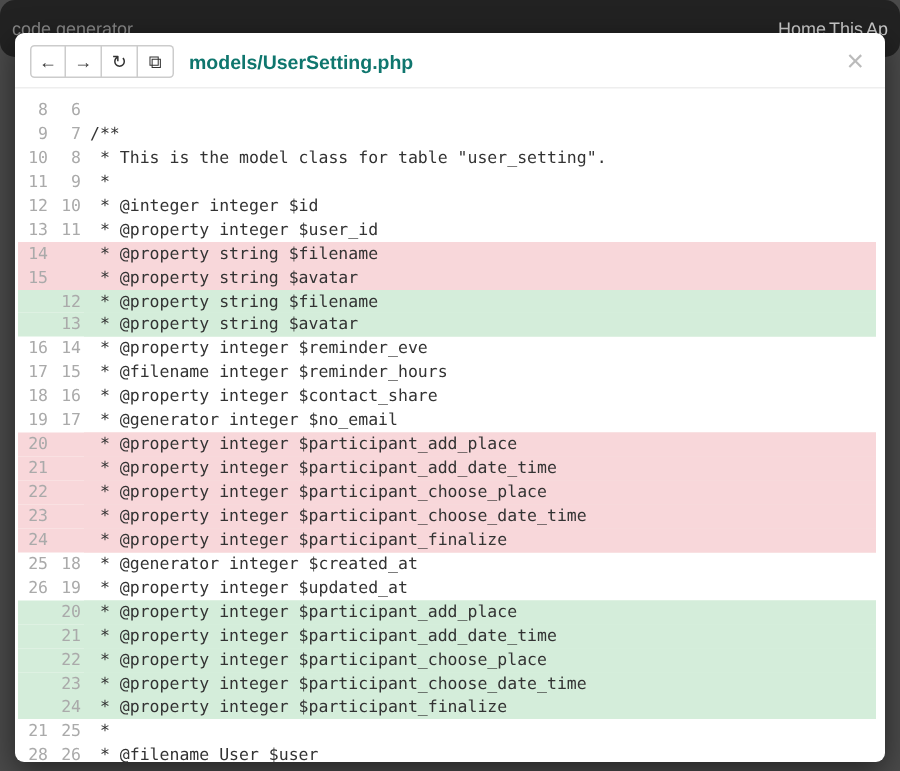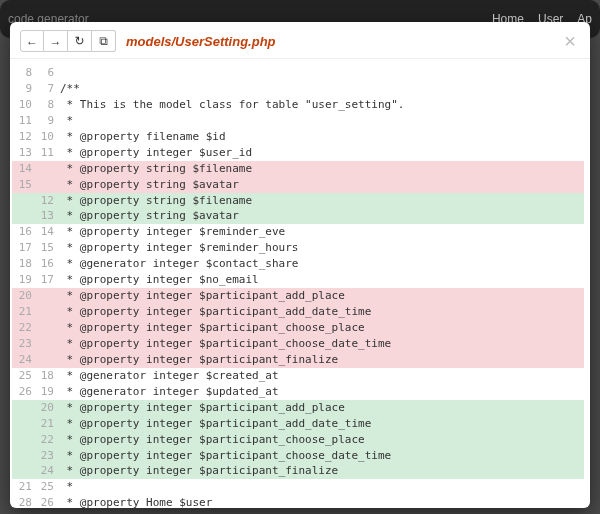--- a/index.html
+++ b/index.html
@@ -18,21 +18,21 @@
     color: #aaa;
     height: 38px;
     display: flex;
     align-items: center;
     padding: 0 8px;
     font-size: 12px;
     justify-content: space-between;
     border-radius: 10px;
   }
   .topbar .brand { color: #888; }
-  .topbar .links { display: flex; gap: 14px; color: #ccc; }
+  .topbar .links { display: flex; gap: 2px; color: #ccc; }
   .topbar .links span { }
   .modal {
     position: absolute;
     left: 10px; right: 10px; top: 22px; bottom: 6px;
     background: #fff;
     border-radius: 6px;
     box-shadow: 0 6px 20px rgba(0,0,0,0.5);
     display: flex;
     flex-direction: column;
   }
@@ -49,21 +49,21 @@
     width: 24px; height: 22px;
     display: flex; align-items: center; justify-content: center;
     font-size: 12px;
     cursor: pointer;
     padding: 0;
     color: #333;
   }
   .navbtns button:first-child { border-radius: 3px 0 0 3px; }
   .navbtns button + button { border-left: none; }
   .navbtns button:last-child { border-radius: 0 3px 3px 0; }
-  .filepath { font-weight: 600; margin-left: 10px; font-size: 13px; color: #c2410c; font-style: italic; }
+  .filepath { font-weight: 600; margin-left: 10px; font-size: 13px; color: #0f766e; }
   .close {
     margin-left: auto;
     color: #bbb;
     font-size: 20px;
     line-height: 1;
     cursor: pointer;
     padding: 0 4px;
   }
   .diff-wrap {
     flex: 1;
@@ -85,59 +85,59 @@
   .add .code { background: #d4edda; }
   .ctx { }
 </style>
 </head>
 <body>
 
 <div class="topbar">
   <span class="brand">code generator</span>
   <div class="links">
     <span>Home</span>
-    <span>User</span>
+    <span>This</span>
     <span>Ap</span>
   </div>
 </div>
 
 <div class="modal">
   <div class="modal-header">
     <div class="navbtns">
       <button>←</button>
       <button>→</button>
       <button>↻</button>
       <button>⧉</button>
     </div>
     <span class="filepath">models/UserSetting.php</span>
     <span class="close">×</span>
   </div>
   <div class="diff-wrap" id="diff-container">
       <div class="diff-line ctx"><span class="ln">8</span><span class="ln">6</span><span class="code"></span></div>
       <div class="diff-line ctx"><span class="ln">9</span><span class="ln">7</span><span class="code">/**</span></div>
       <div class="diff-line ctx"><span class="ln">10</span><span class="ln">8</span><span class="code"> * This is the model class for table "user_setting".</span></div>
       <div class="diff-line ctx"><span class="ln">11</span><span class="ln">9</span><span class="code"> *</span></div>
-      <div class="diff-line ctx"><span class="ln">12</span><span class="ln">10</span><span class="code"> * @property filename $id</span></div>
+      <div class="diff-line ctx"><span class="ln">12</span><span class="ln">10</span><span class="code"> * @integer integer $id</span></div>
       <div class="diff-line ctx"><span class="ln">13</span><span class="ln">11</span><span class="code"> * @property integer $user_id</span></div>
       <div class="diff-line del"><span class="ln">14</span><span class="ln"></span><span class="code"> * @property string $filename</span></div>
       <div class="diff-line del"><span class="ln">15</span><span class="ln"></span><span class="code"> * @property string $avatar</span></div>
       <div class="diff-line add"><span class="ln"></span><span class="ln">12</span><span class="code"> * @property string $filename</span></div>
       <div class="diff-line add"><span class="ln"></span><span class="ln">13</span><span class="code"> * @property string $avatar</span></div>
       <div class="diff-line ctx"><span class="ln">16</span><span class="ln">14</span><span class="code"> * @property integer $reminder_eve</span></div>
-      <div class="diff-line ctx"><span class="ln">17</span><span class="ln">15</span><span class="code"> * @property integer $reminder_hours</span></div>
-      <div class="diff-line ctx"><span class="ln">18</span><span class="ln">16</span><span class="code"> * @generator integer $contact_share</span></div>
-      <div class="diff-line ctx"><span class="ln">19</span><span class="ln">17</span><span class="code"> * @property integer $no_email</span></div>
+      <div class="diff-line ctx"><span class="ln">17</span><span class="ln">15</span><span class="code"> * @filename integer $reminder_hours</span></div>
+      <div class="diff-line ctx"><span class="ln">18</span><span class="ln">16</span><span class="code"> * @property integer $contact_share</span></div>
+      <div class="diff-line ctx"><span class="ln">19</span><span class="ln">17</span><span class="code"> * @generator integer $no_email</span></div>
       <div class="diff-line del"><span class="ln">20</span><span class="ln"></span><span class="code"> * @property integer $participant_add_place</span></div>
       <div class="diff-line del"><span class="ln">21</span><span class="ln"></span><span class="code"> * @property integer $participant_add_date_time</span></div>
       <div class="diff-line del"><span class="ln">22</span><span class="ln"></span><span class="code"> * @property integer $participant_choose_place</span></div>
       <div class="diff-line del"><span class="ln">23</span><span class="ln"></span><span class="code"> * @property integer $participant_choose_date_time</span></div>
       <div class="diff-line del"><span class="ln">24</span><span class="ln"></span><span class="code"> * @property integer $participant_finalize</span></div>
       <div class="diff-line ctx"><span class="ln">25</span><span class="ln">18</span><span class="code"> * @generator integer $created_at</span></div>
-      <div class="diff-line ctx"><span class="ln">26</span><span class="ln">19</span><span class="code"> * @generator integer $updated_at</span></div>
+      <div class="diff-line ctx"><span class="ln">26</span><span class="ln">19</span><span class="code"> * @property integer $updated_at</span></div>
       <div class="diff-line add"><span class="ln"></span><span class="ln">20</span><span class="code"> * @property integer $participant_add_place</span></div>
       <div class="diff-line add"><span class="ln"></span><span class="ln">21</span><span class="code"> * @property integer $participant_add_date_time</span></div>
       <div class="diff-line add"><span class="ln"></span><span class="ln">22</span><span class="code"> * @property integer $participant_choose_place</span></div>
       <div class="diff-line add"><span class="ln"></span><span class="ln">23</span><span class="code"> * @property integer $participant_choose_date_time</span></div>
       <div class="diff-line add"><span class="ln"></span><span class="ln">24</span><span class="code"> * @property integer $participant_finalize</span></div>
       <div class="diff-line ctx"><span class="ln">21</span><span class="ln">25</span><span class="code"> *</span></div>
-      <div class="diff-line ctx"><span class="ln">28</span><span class="ln">26</span><span class="code"> * @property Home $user</span></div>
+      <div class="diff-line ctx"><span class="ln">28</span><span class="ln">26</span><span class="code"> * @filename User $user</span></div>
     </div>
 </div>
 
 </body></html>

